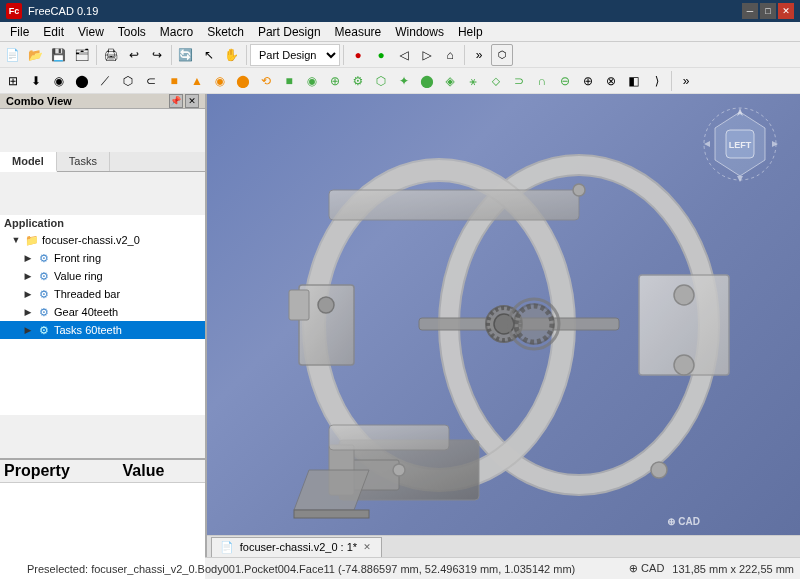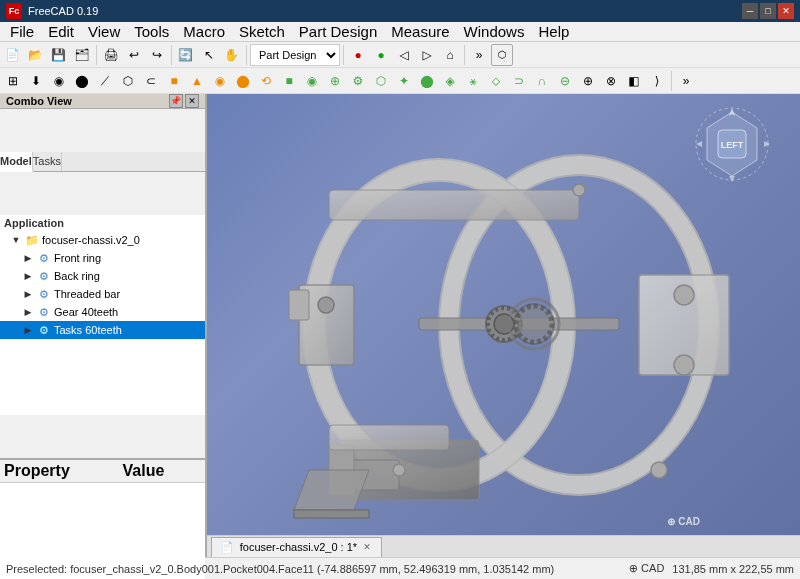--- a/index.html
+++ b/index.html
@@ -41,21 +41,21 @@
       background: #f0f0f0;
       border-bottom: 1px solid #ccc;
       height: 20px;
       display: flex;
       align-items: center;
       padding: 0 4px;
       gap: 2px;
     }
     .menu-item {
       padding: 2px 6px;
-      font-size: 15px;
+      font-size: 12px;
       cursor: pointer;
       color: #000;
     }
     .toolbar-row {
       display: flex;
       align-items: center;
       height: 26px;
       padding: 1px 2px;
       gap: 1px;
       border-bottom: 1px solid #ddd;
@@ -122,21 +122,21 @@
       display: flex; align-items: center; justify-content: center;
     }
 
     
     .tab-bar {
       display: flex;
       background: #e8e8e8;
       border-bottom: 1px solid #aaa;
     }
     .tab {
-      padding: 3px 0;
+      padding: 3px 12px;
       font-size: 11px;
       cursor: pointer;
       border-right: 1px solid #ccc;
       color: #333;
     }
     .tab.active {
       background: white;
       border-bottom: 2px solid white;
       font-weight: bold;
       margin-bottom: -1px;
@@ -235,37 +235,37 @@
       flex: 1;
       background: linear-gradient(135deg, #6a7fb8 0%, #8090c0 30%, #7080b0 60%, #6070a0 100%);
       position: relative;
       overflow: hidden;
     }
 
     
     .nav-cube {
       position: absolute;
       top: 10px;
-      right: 28px;
+      right: 20px;
       width: 80px;
       height: 80px;
     }
 
     
     .status-bar {
       height: 22px;
       background: #f0f0f0;
       border-top: 1px solid #ccc;
       display: flex;
       align-items: center;
       padding: 0 6px;
       font-size: 11px;
       gap: 8px;
     }
-    .status-left { flex: 1; color: #333; }
+    .status-left { flex: 1; color: #333; margin-left: 21px; }
     .status-right { display: flex; align-items: center; gap: 8px; color: #333; }
 
     
     .viewport-tabs {
       position: absolute;
       bottom: 0;
       left: 0;
       right: 0;
       height: 22px;
       background: #e0e0e0;
@@ -446,21 +446,21 @@
 
       <div class="tree-item indent-2">
         <span class="tree-expand">▶</span>
         <span class="tree-icon part">⚙</span>
         <span>Front ring</span>
       </div>
 
       <div class="tree-item indent-2">
         <span class="tree-expand">▶</span>
         <span class="tree-icon part">⚙</span>
-        <span>Back ring</span>
+        <span>Value ring</span>
       </div>
 
       <div class="tree-item indent-2">
         <span class="tree-expand">▶</span>
         <span class="tree-icon part">⚙</span>
         <span>Threaded bar</span>
       </div>
 
       <div class="tree-item indent-2">
         <span class="tree-expand">▶</span>

